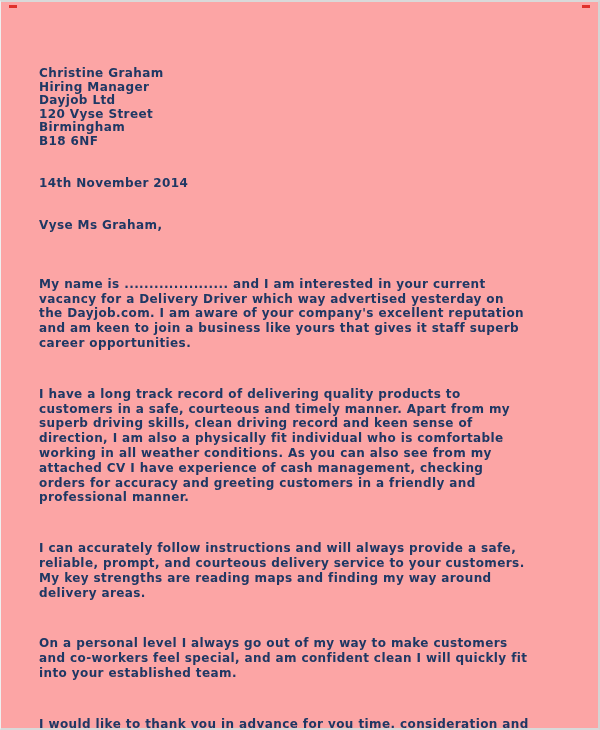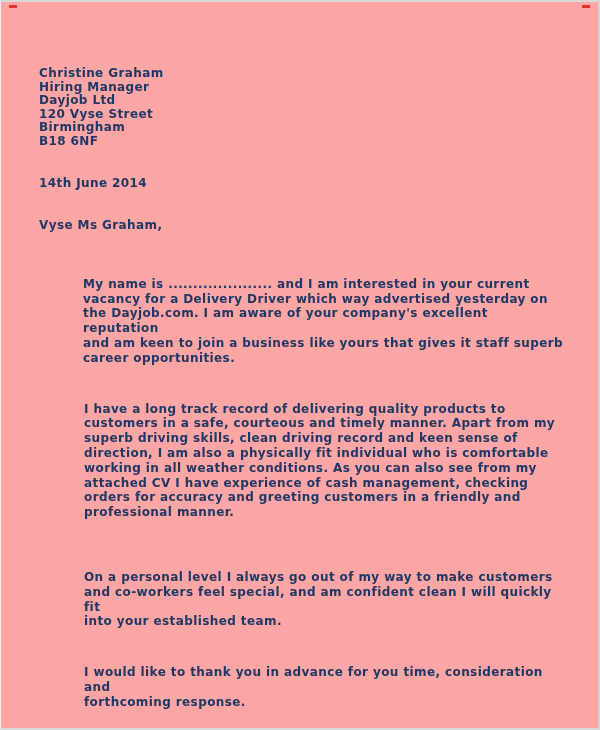--- a/index.html
+++ b/index.html
@@ -37,57 +37,61 @@
     font-size: 12px;
     letter-spacing: 0.4px;
     white-space: pre-line;
   }
   .content p, .content div { margin: 0; }
 
   .addr       { line-height: 13.5px; }
   .date       { margin-top: 14px; line-height: 14px; }
   .salutation { margin-top: 27px; line-height: 14.8px; }
   .para       { line-height: 14.8px; }
-  .para.first { margin-top: 16px; margin-left: 44px; }
-  .para.next  { margin-top: 8px; margin-left: 45px; }
+  .para.first { margin-top: 16px; }
+  .para.next  { margin-top: 8px; }
 </style>
 </head>
 <body>
 
 <div class="page">
   <div class="corner-mark left"></div>
   <div class="corner-mark right"></div>
 
   <div class="content">
     <div class="addr">Christine Graham
 Hiring Manager
 Dayjob Ltd
 120 Vyse Street
 Birmingham
 B18 6NF</div>
 
-    <div class="date">14th June 2014</div>
+    <div class="date">14th November 2014</div>
 
     <div class="salutation">Vyse Ms Graham,</div>
 
     <p class="para first">My name is ..................... and I am interested in your current
 vacancy for a Delivery Driver which way advertised yesterday on
 the Dayjob.com. I am aware of your company's excellent reputation
 and am keen to join a business like yours that gives it staff superb
 career opportunities.</p>
 
     <p class="para next">I have a long track record of delivering quality products to
 customers in a safe, courteous and timely manner. Apart from my
 superb driving skills, clean driving record and keen sense of
 direction, I am also a physically fit individual who is comfortable
 working in all weather conditions.  As you can also see from my
 attached CV I have experience of cash management, checking
 orders for accuracy and greeting customers in a friendly and
 professional manner.</p>
 
+    <p class="para next">I can accurately follow instructions and will always provide a safe,
+reliable, prompt, and courteous delivery service to your customers.
+My key strengths are reading maps and finding my way around
+delivery areas.</p>
 
     <p class="para next">On a personal level I always go out of my way to make customers
 and co-workers feel special, and am confident clean I will quickly fit
 into your established team.</p>
 
     <p class="para next">I would like to thank you in advance for you time, consideration and
 forthcoming response.</p>
 
     
 

